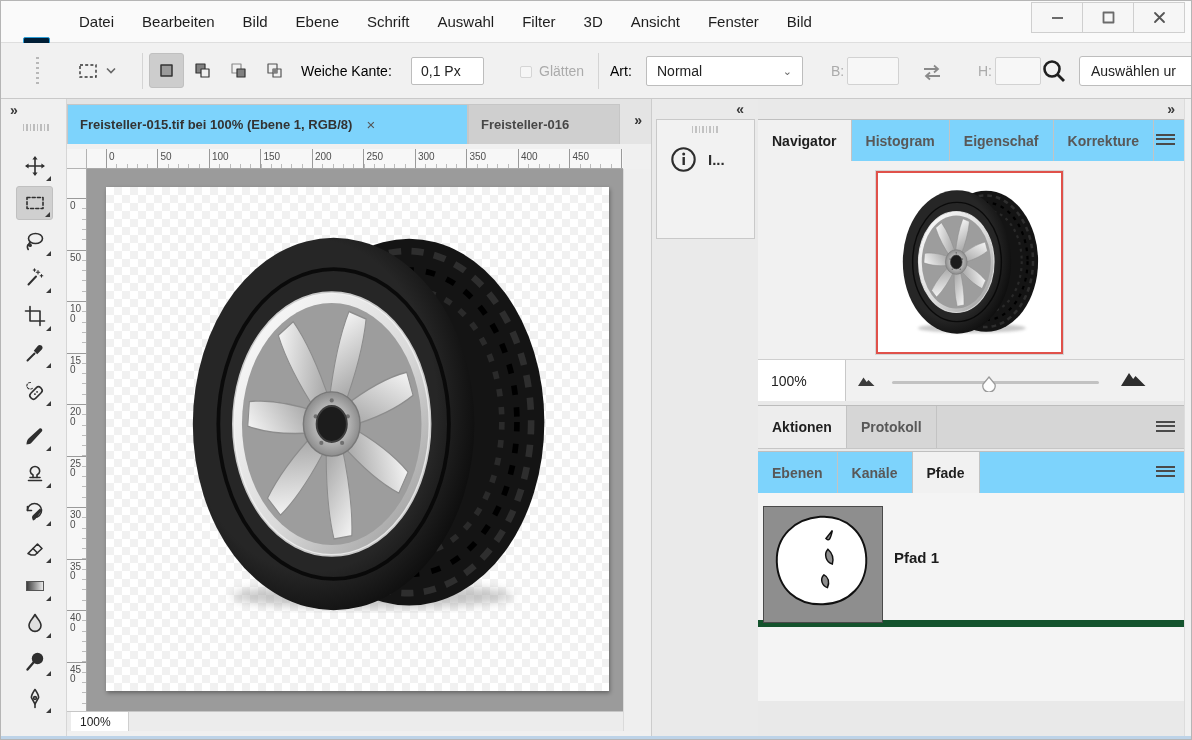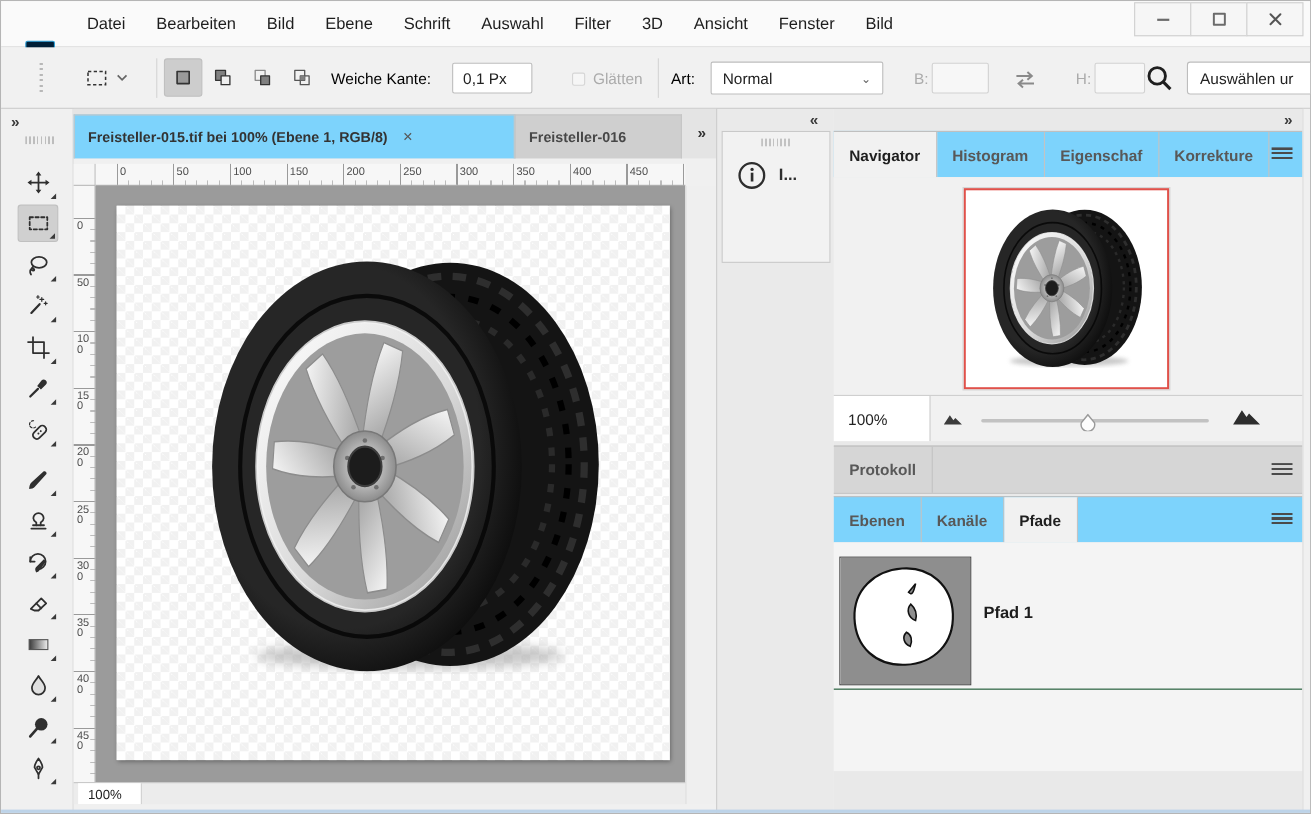--- a/index.html
+++ b/index.html
@@ -111,21 +111,21 @@
   .mnt-s{position:absolute;left:99px;top:14px;}
   .slider-track{position:absolute;left:134px;right:92px;top:21px;height:3px;background:#c2c2c2;border-radius:2px;}
   .slider-thumb{position:absolute;left:47%;top:-5px;width:16px;height:16px;margin-left:-8px;}
   .mnt-l{position:absolute;right:44px;top:9px;}
   .act-group{position:absolute;left:0;top:306px;right:0;height:44px;background:#d6d6d6;
     border-top:1px solid #bcbcbc;border-bottom:1px solid #c6c6c6;}
   .act-group .tabrow{height:42px;border-top:none;background:transparent;}
   .act-group .ptab.active{background:#ededed;}
   .lay-group{position:absolute;left:0;top:352px;right:0;bottom:0;}
   .paths-content{position:absolute;left:0;top:42px;right:0;height:208px;background:#f4f4f4;}
-  .path-row{position:absolute;left:0;top:0;right:7px;height:134px;border-bottom:1px solid #14532d;}
+  .path-row{position:absolute;left:0;top:0;right:7px;height:134px;border-bottom:7px solid #14532d;}
   .path-thumb{position:absolute;left:5px;top:13px;width:120px;height:117px;border:1px solid #4a4a4a;}
   .path-thumb svg{display:block;width:100%;height:100%;}
   .path-label{position:absolute;left:136px;top:56px;font-size:15px;font-weight:bold;color:#1c1c1c;}
 
   svg{display:block;}
 </style>
 </head>
 <body>
 
 <svg width="0" height="0" style="position:absolute" aria-hidden="true">
@@ -555,20 +555,21 @@
             <svg width="27" height="18" viewBox="0 0 27 18">
                 <path d="M1 17L9 4l4.2 6L15.5 7l10 10z" fill="#2d2d2d"></path>
               </svg>
           </span>
         </div>
       </div>
     </div>
 
     <div class="act-group">
       <div class="tabrow" id="act-tabs">
+          <div class="ptab active">Aktionen</div>
           <div class="ptab">Protokoll</div>
         </div>
       <div class="hamb" style="top:15px"></div>
     </div>
 
     <div class="lay-group">
       <div class="tabrow" id="lay-tabs">
           <div class="ptab">Ebenen</div>
           <div class="ptab">Kanäle</div>
           <div class="ptab active">Pfade</div>

